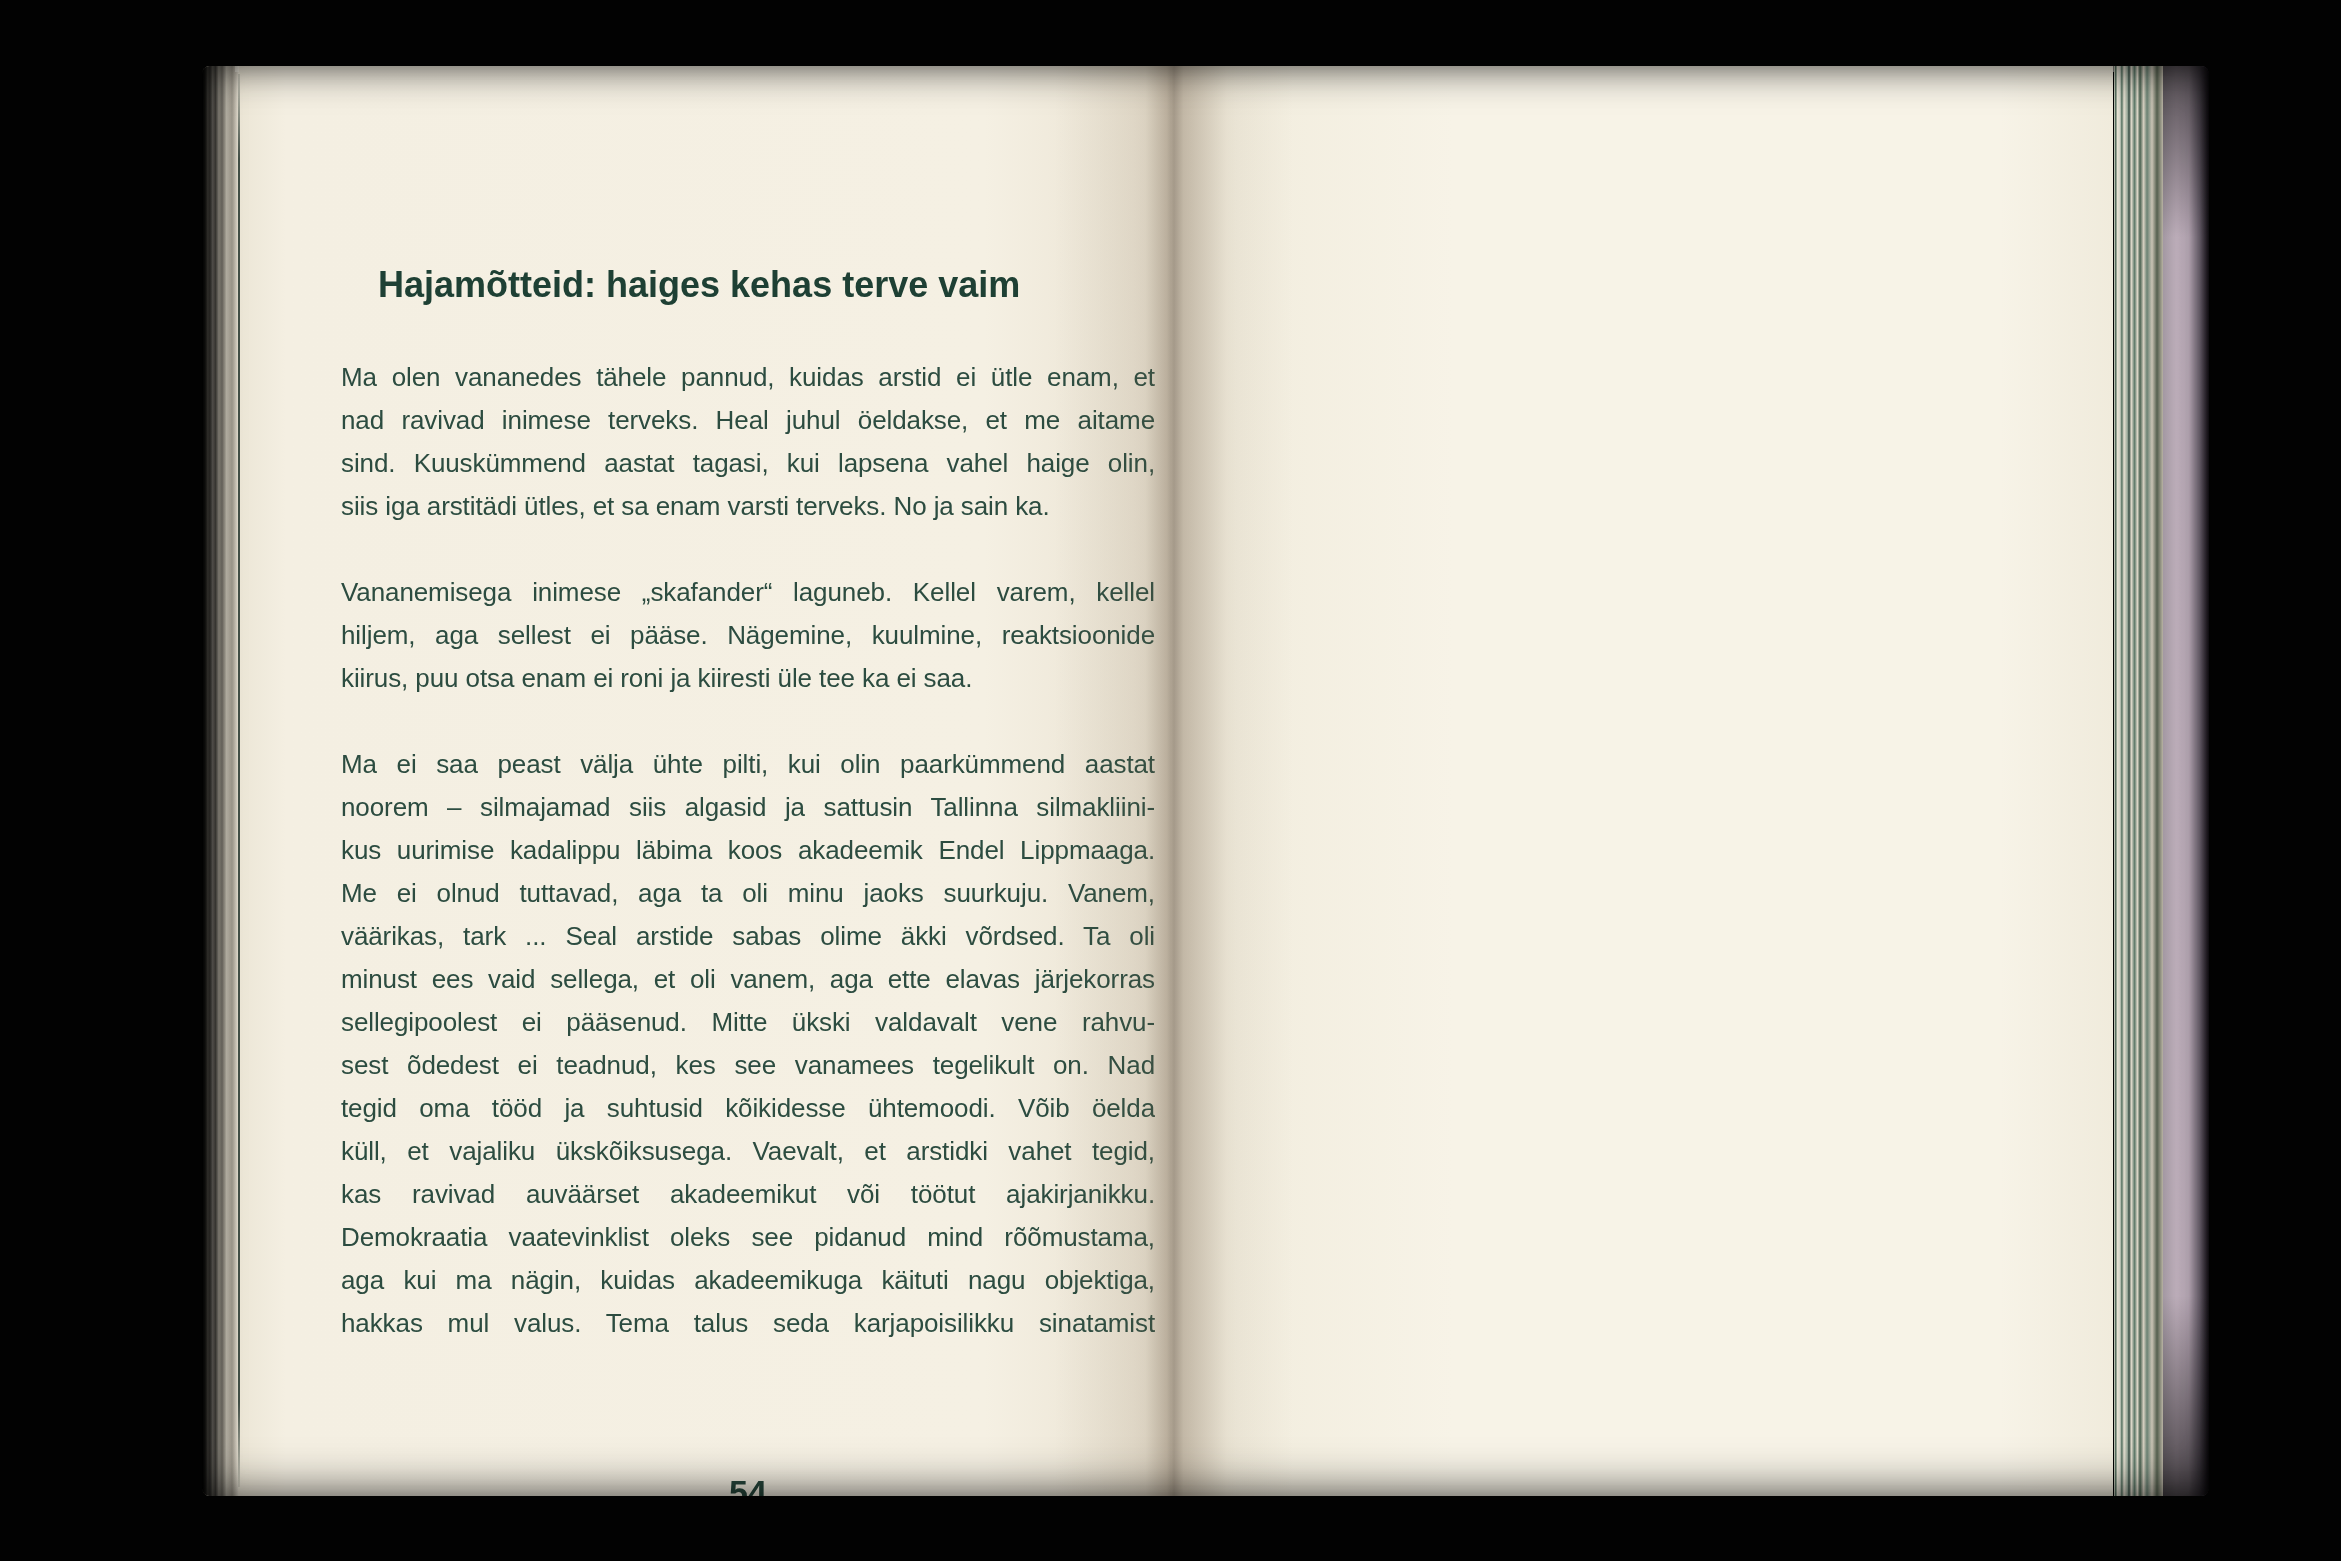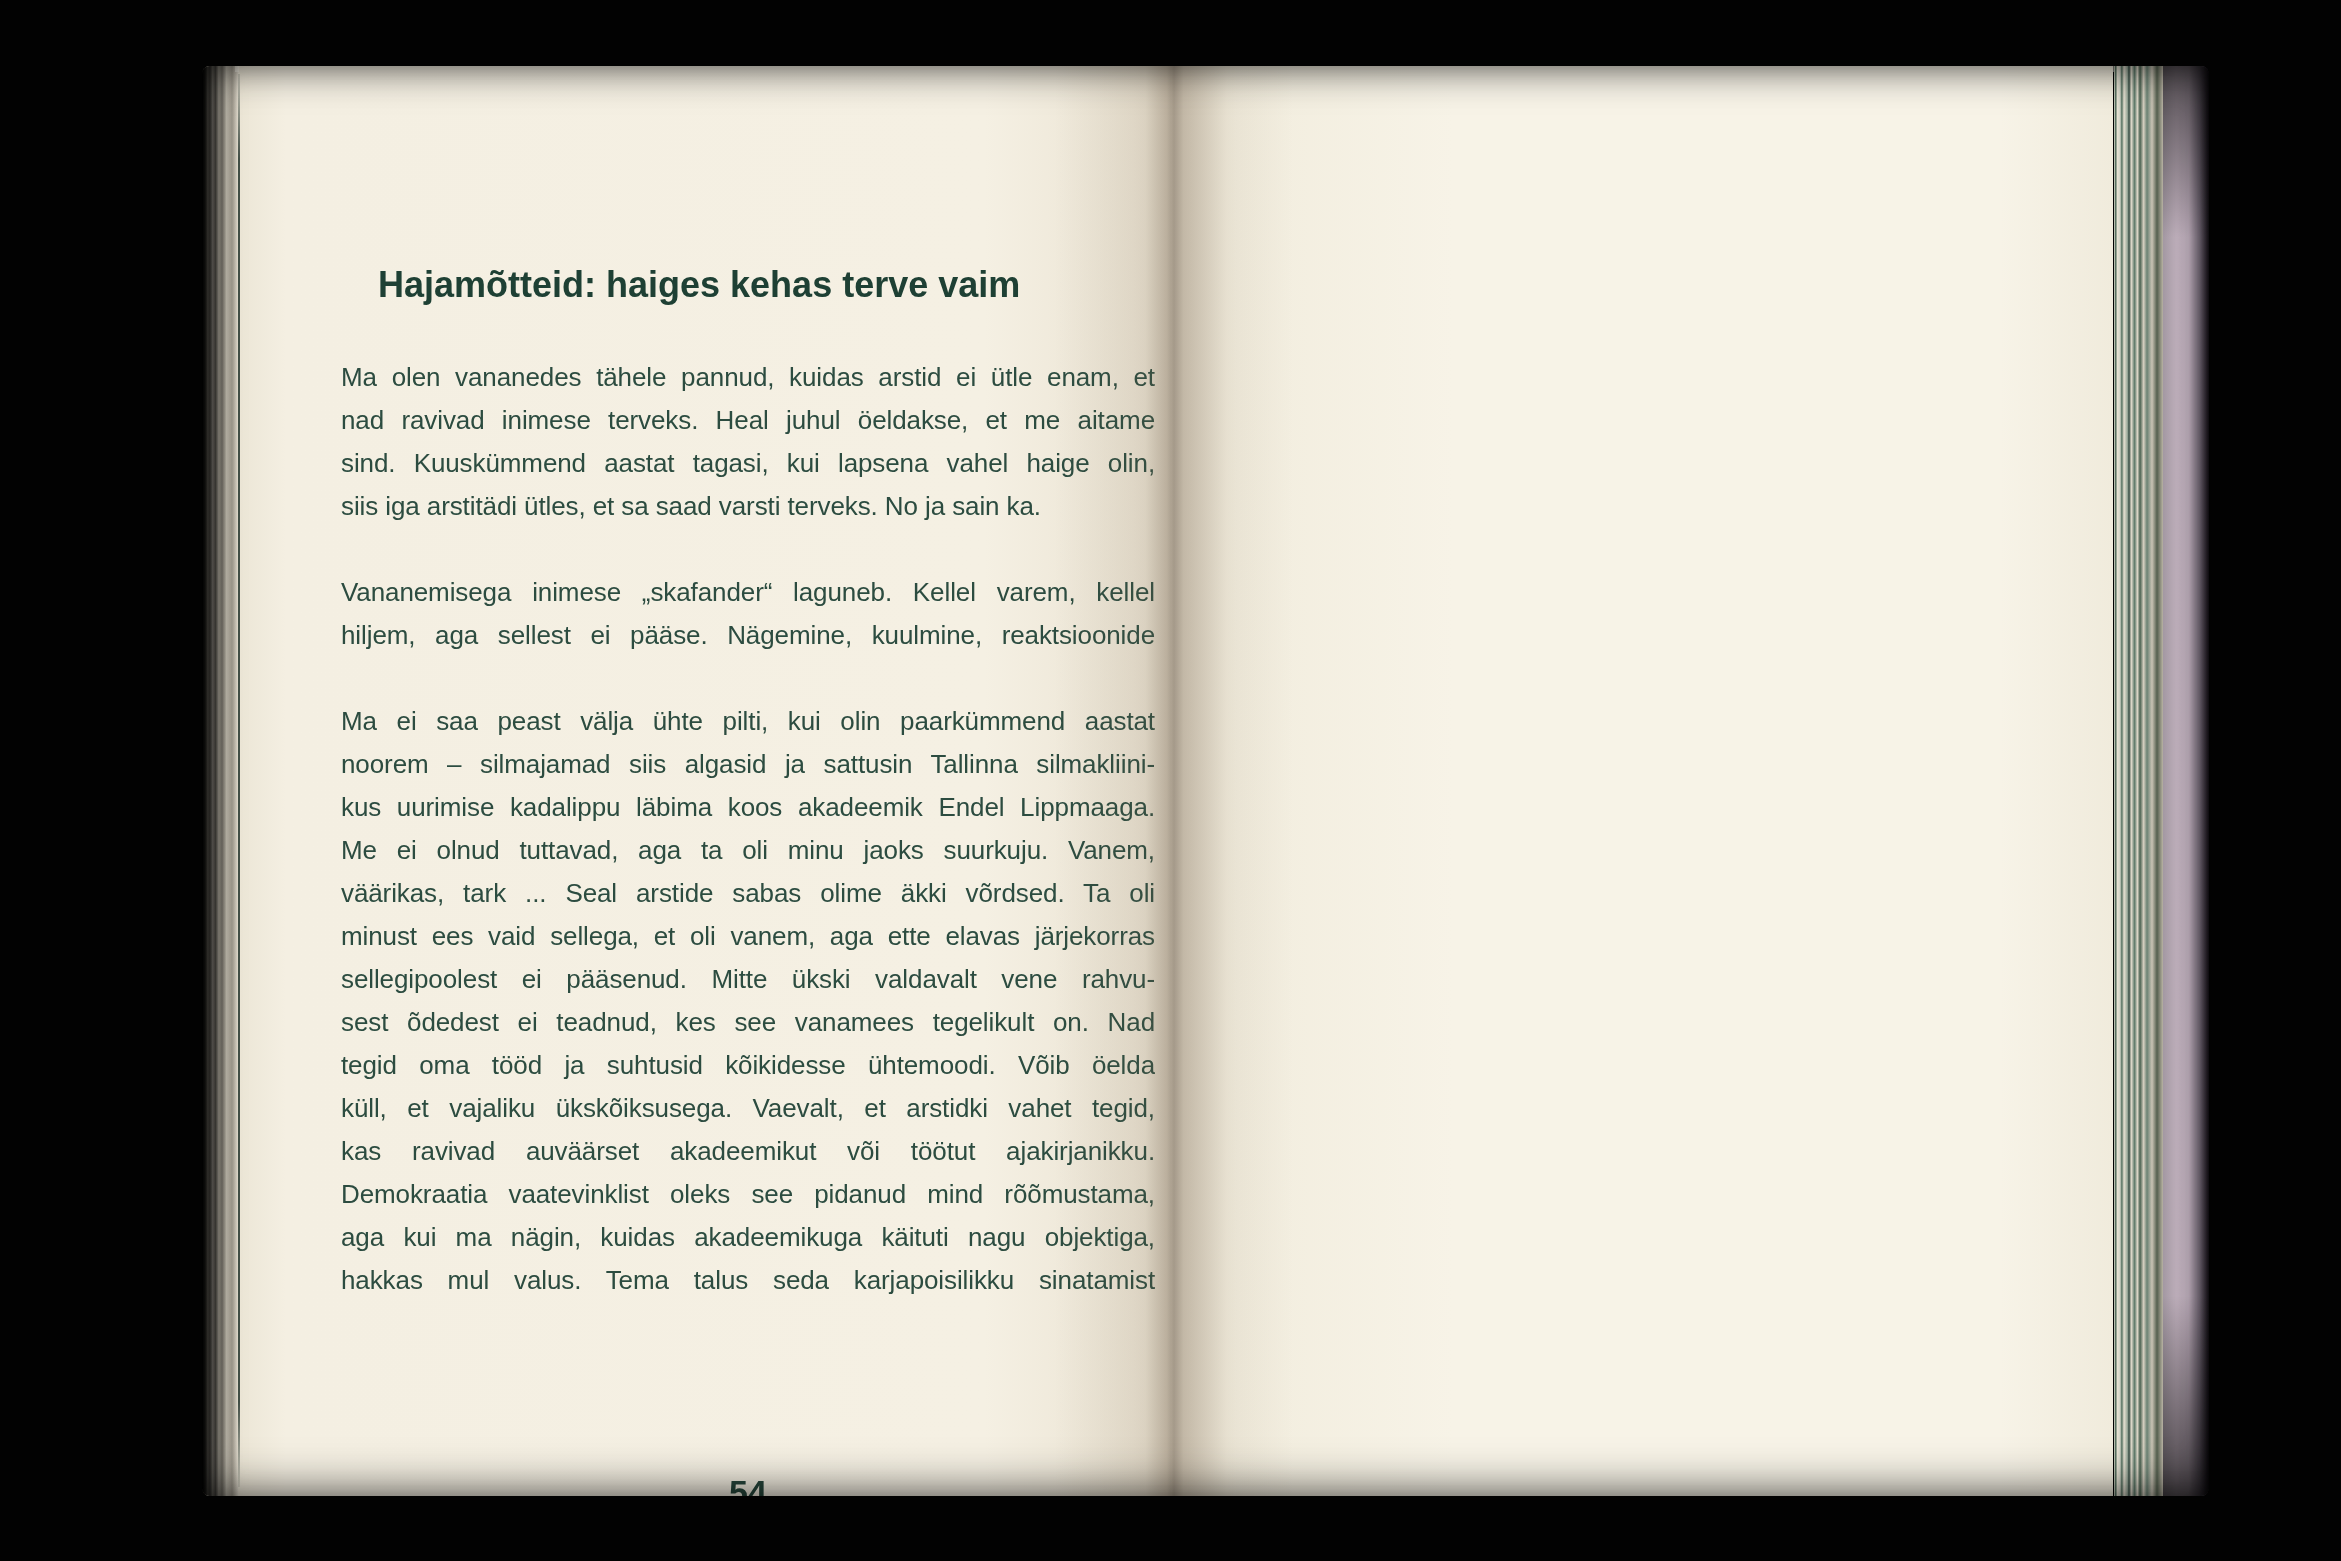--- a/index.html
+++ b/index.html
@@ -63,25 +63,26 @@
     <div class="top-edge"></div>
 
     <div class="page page-left">
       <div class="textcol textcol-left">
         <div class="heading">Hajamõtteid: haiges kehas terve vaim</div>
         <div>
             <div class="para">
               <div class="line">Ma olen vananedes tähele pannud, kuidas arstid ei ütle enam, et</div>
               <div class="line">nad ravivad inimese terveks. Heal juhul öeldakse, et me aitame</div>
               <div class="line">sind. Kuuskümmend aastat tagasi, kui lapsena vahel haige olin,</div>
-              <div class="line last">siis iga arstitädi ütles, et sa saad varsti terveks. No ja sain ka.</div>
+              <div class="line last">siis iga arstitädi ütles, et sa enam varsti terveks. No ja sain ka.</div>
             </div>
             <div class="para">
               <div class="line">Vananemisega inimese „skafander“ laguneb. Kellel varem, kellel</div>
               <div class="line">hiljem, aga sellest ei pääse. Nägemine, kuulmine, reaktsioonide</div>
+              <div class="line last">kiirus, puu otsa enam ei roni ja kiiresti üle tee ka ei saa.</div>
             </div>
             <div class="para">
               <div class="line">Ma ei saa peast välja ühte pilti, kui olin paarkümmend aastat</div>
               <div class="line">noorem – silmajamad siis algasid ja sattusin Tallinna silmakliini-</div>
               <div class="line">kus uurimise kadalippu läbima koos akadeemik Endel Lippmaaga.</div>
               <div class="line">Me ei olnud tuttavad, aga ta oli minu jaoks suurkuju. Vanem,</div>
               <div class="line">väärikas, tark ... Seal arstide sabas olime äkki võrdsed. Ta oli</div>
               <div class="line">minust ees vaid sellega, et oli vanem, aga ette elavas järjekorras</div>
               <div class="line">sellegipoolest ei pääsenud. Mitte ükski valdavalt vene rahvu-</div>
               <div class="line">sest õdedest ei teadnud, kes see vanamees tegelikult on. Nad</div>

